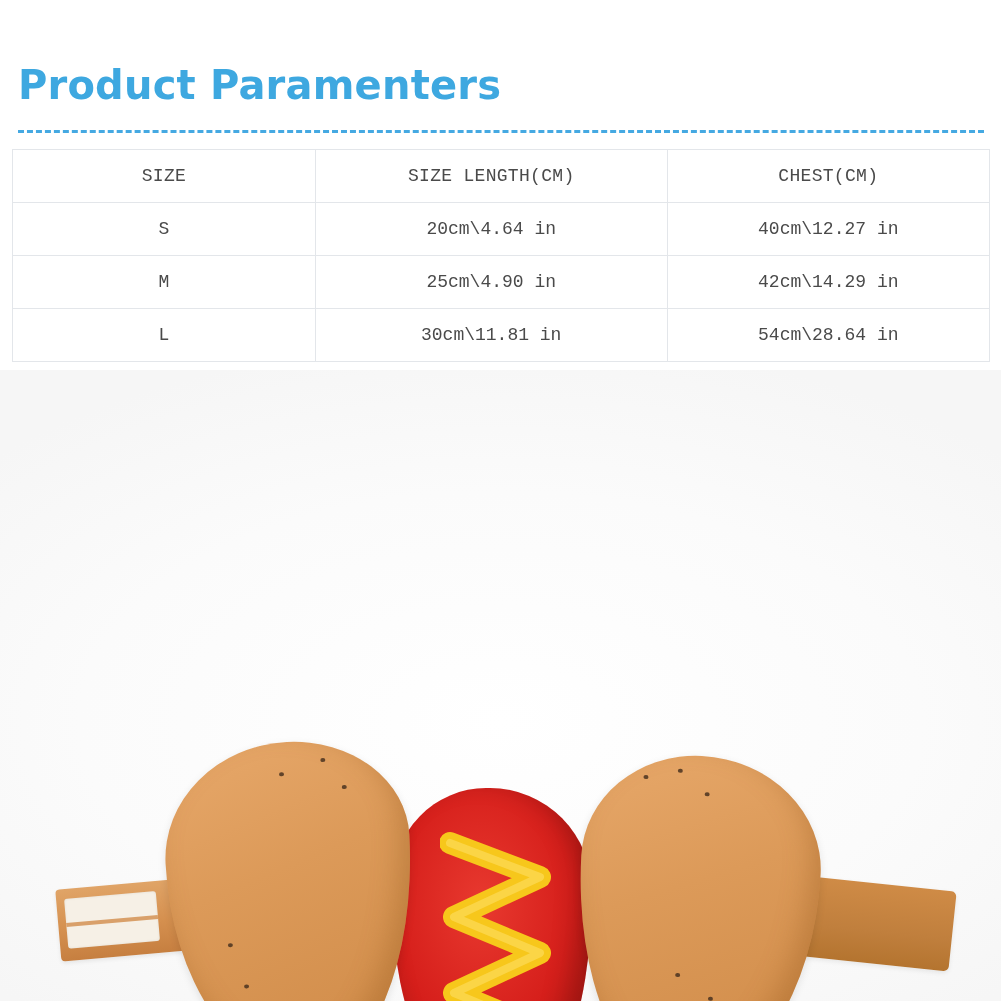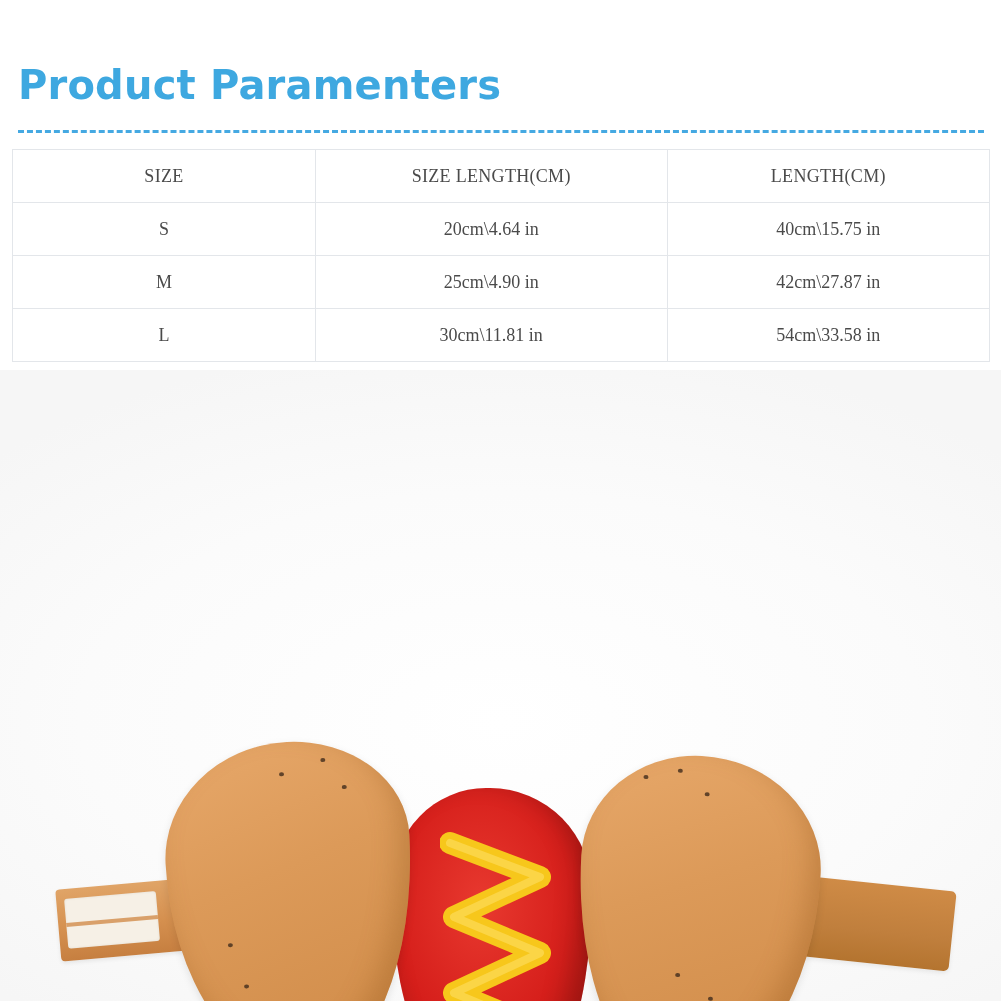--- a/index.html
+++ b/index.html
@@ -53,21 +53,21 @@
   }
   table.param-table th,
   table.param-table td {
     border: 1px solid #e3e6ea;
     text-align: center;
     font-size: 18px;
     color: #4a4a4a;
     font-weight: normal;
     height: 50px;
     vertical-align: middle;
-    font-family: Liberation Serif, serif;
+    font-family: Liberation Mono, monospace;
   }
   table.param-table th {
     letter-spacing: 0.3px;
   }
   table.param-table col.c1 { width: 31%; }
   table.param-table col.c2 { width: 36%; }
   table.param-table col.c3 { width: 33%; }
 
   
   .photo {
@@ -199,38 +199,38 @@
     <table class="param-table">
       <colgroup>
           <col class="c1">
           <col class="c2">
           <col class="c3">
         </colgroup>
       <thead>
         <tr>
           <th>SIZE</th>
           <th>SIZE LENGTH(CM)</th>
-          <th>LENGTH(CM)</th>
+          <th>CHEST(CM)</th>
         </tr>
       </thead>
       <tbody>
         <tr>
           <td>S</td>
           <td>20cm\4.64 in</td>
-          <td>40cm\15.75 in</td>
+          <td>40cm\12.27 in</td>
         </tr>
         <tr>
           <td>M</td>
           <td>25cm\4.90 in</td>
-          <td>42cm\27.87 in</td>
+          <td>42cm\14.29 in</td>
         </tr>
         <tr>
           <td>L</td>
           <td>30cm\11.81 in</td>
-          <td>54cm\33.58 in</td>
+          <td>54cm\28.64 in</td>
         </tr>
       </tbody>
     </table>
   </div>
 
   <div class="photo">
     <div class="photo-bg"></div>
 
     <div class="strap strap-left">
       <div class="strap-left-velcro"></div>

